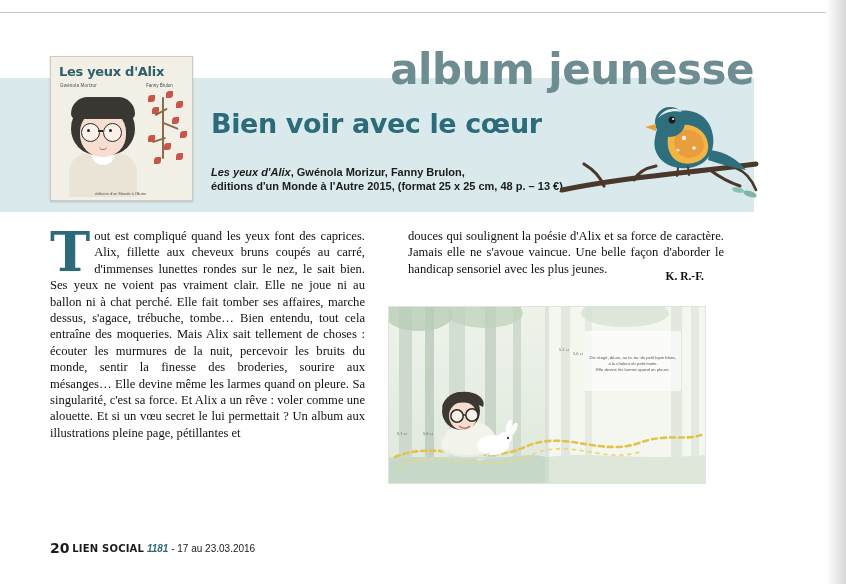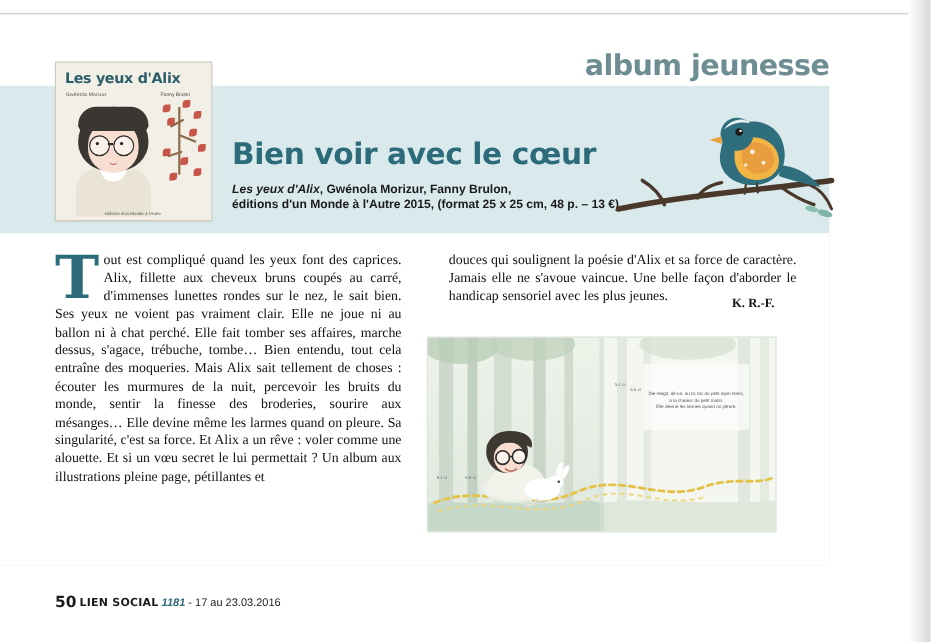--- a/index.html
+++ b/index.html
@@ -64,21 +64,21 @@
     background: #ffffff;
   }
 
   
   .rubric {
     position: absolute;
     right: 92px;
     top: 45px;
     font-family: "DejaVu Sans", sans-serif;
     font-weight: bold;
-    font-size: 26px;
+    font-size: 42px;
     letter-spacing: -0.5px;
     color: #6e8d93;
     white-space: nowrap;
     text-align: right;
   }
 
   
   .cover {
     position: absolute;
     left: 50px;
@@ -215,21 +215,20 @@
   .headline {
     position: absolute;
     left: 211px;
     top: 108px;
     font-family: "DejaVu Sans", sans-serif;
     font-weight: bold;
     font-size: 27px;
     color: #2c6b79;
     letter-spacing: -0.4px;
     white-space: nowrap;
-    margin-top: 17px;
   }
 
   
   .refblock {
     position: absolute;
     left: 211px;
     top: 166px;
     width: 360px;
     font-size: 11px;
     line-height: 13.5px;
@@ -482,19 +481,19 @@
       <text x="244" y="64" font-family="Liberation Sans, sans-serif" font-size="4.2" fill="#555" text-anchor="middle">Elle devine les larmes quand on pleure.</text>
 
       <text x="170" y="44" font-family="Liberation Sans, sans-serif" font-size="4" fill="#6a6a6a">5.1 ci</text>
       <text x="184" y="48" font-family="Liberation Sans, sans-serif" font-size="4" fill="#6a6a6a">5.6 ci</text>
       <text x="8" y="128" font-family="Liberation Sans, sans-serif" font-size="4" fill="#6a6a6a">5.1 ci</text>
       <text x="34" y="128" font-family="Liberation Sans, sans-serif" font-size="4" fill="#6a6a6a">5.6 ci</text>
     </svg>
   </div>
 
   <div class="footer">
-    <span class="pageno">50</span>
+    <span class="pageno">20</span>
     <span class="mag">LIEN SOCIAL</span>
     <span class="issue">1181</span><span class="dates"> - 17 au 23.03.2016</span>
   </div>
 
   <div class="edge-shade"></div>
 </div>
 
 </body></html>

